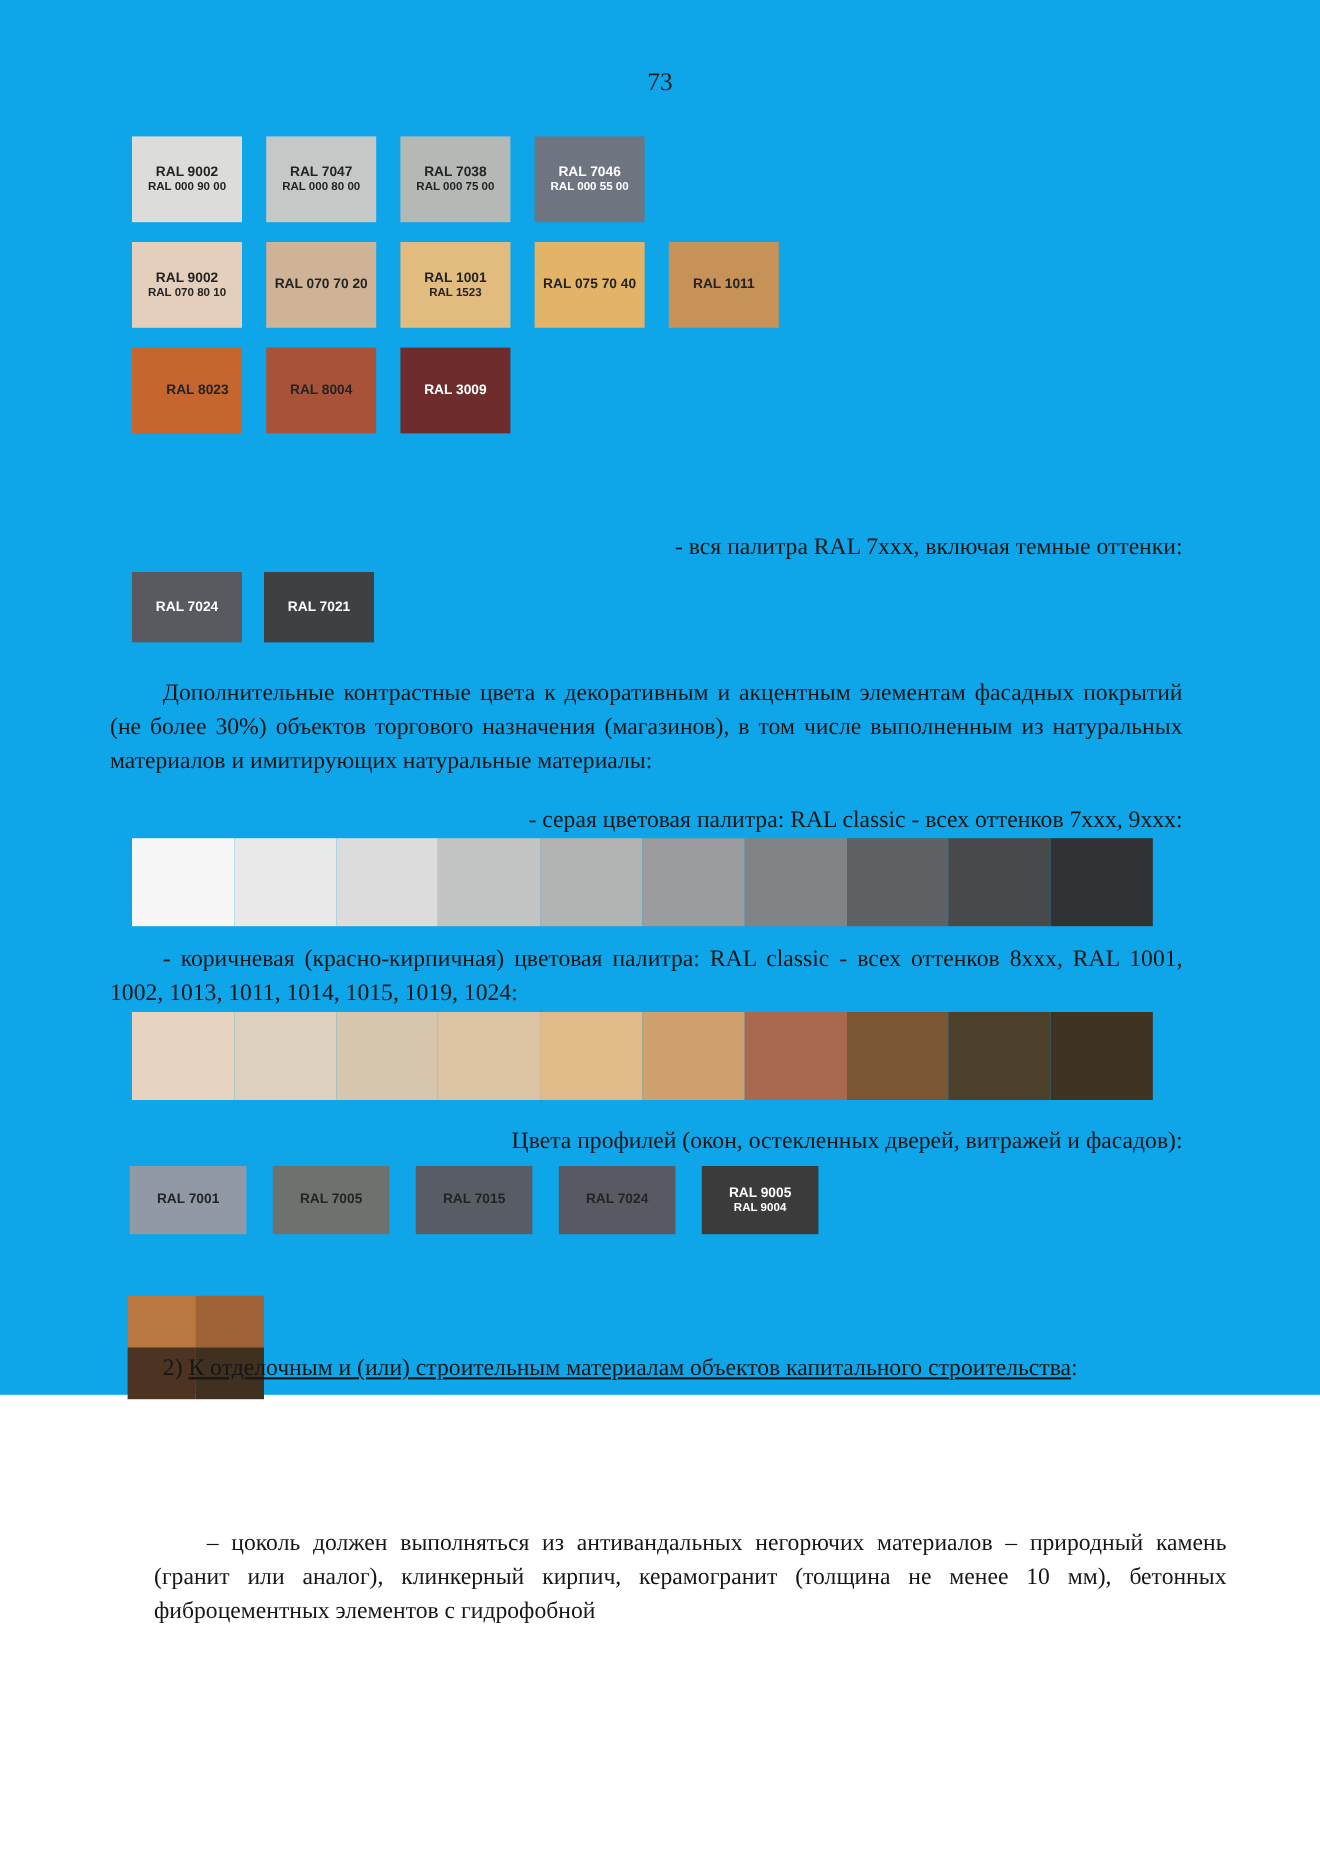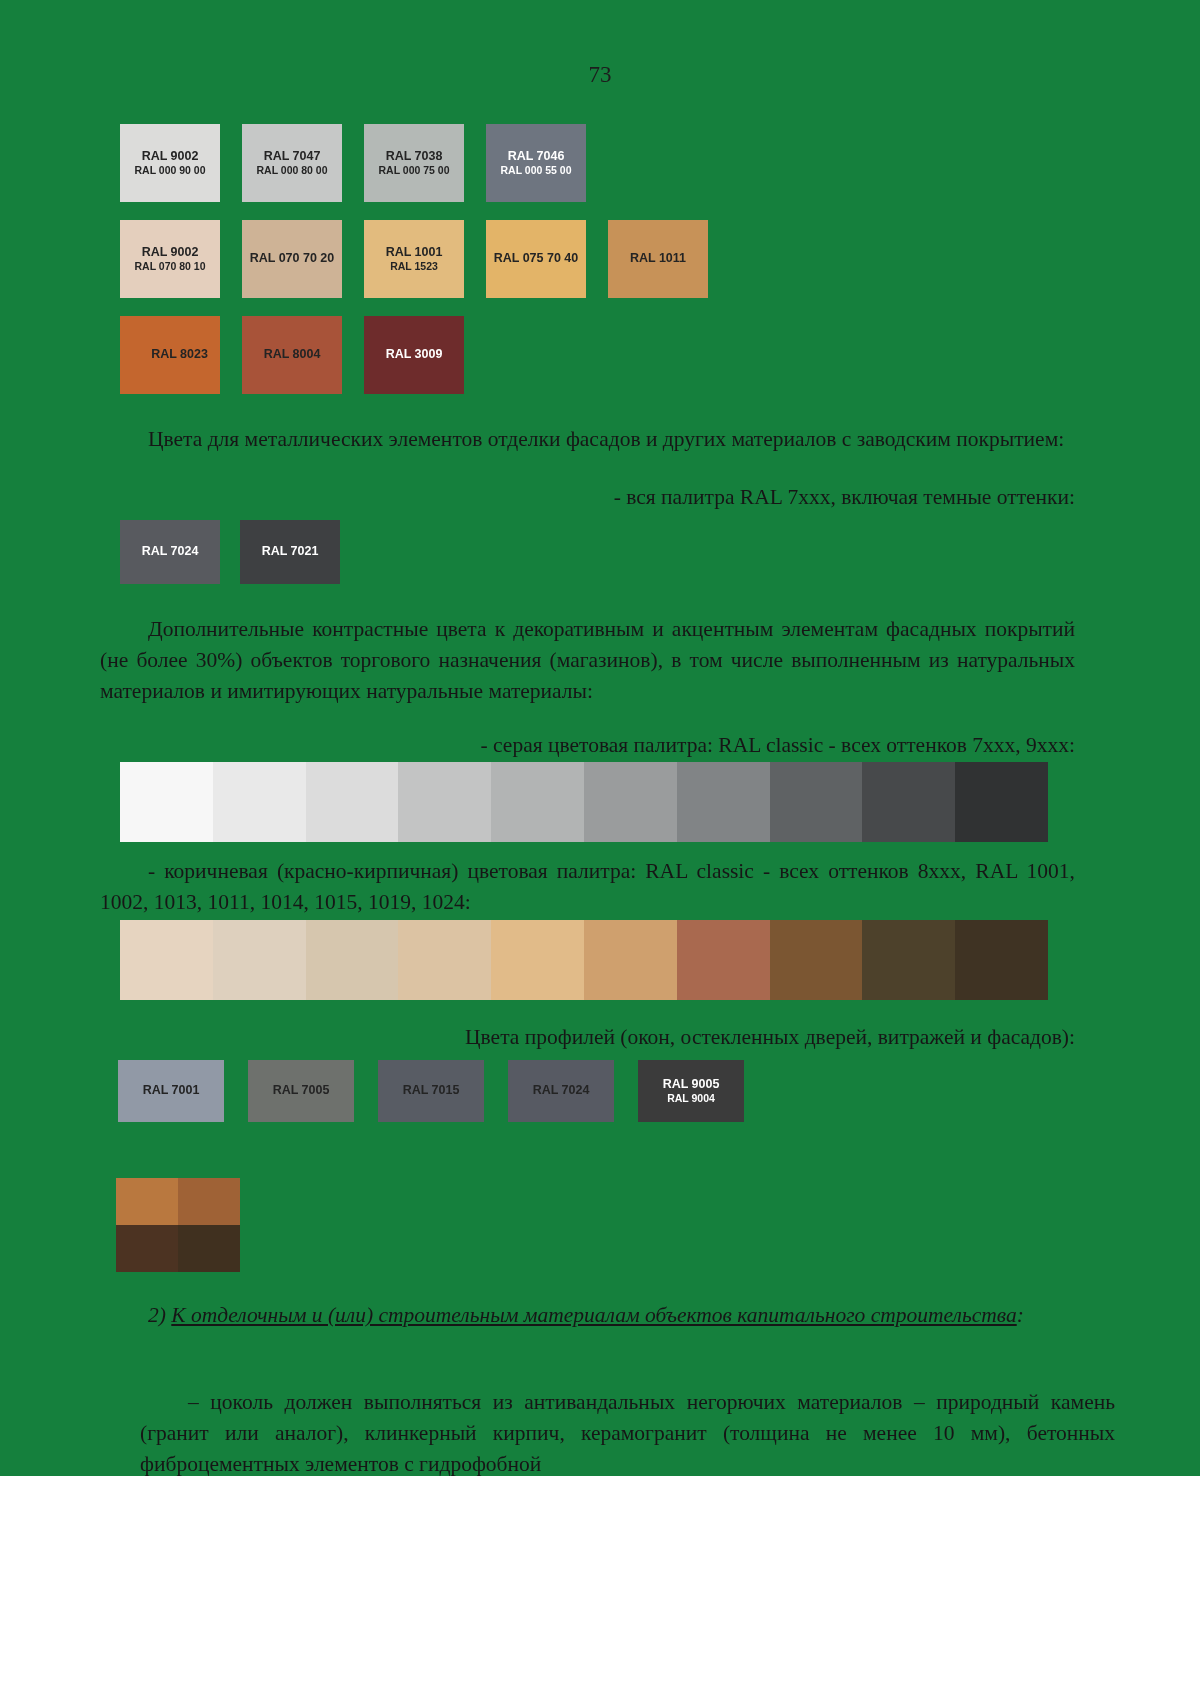--- a/index.html
+++ b/index.html
@@ -13,22 +13,22 @@
     height: 1696px;
     position: relative;
     font-family: "Liberation Serif", "DejaVu Serif", serif;
     color: #1a1a1a;
     overflow: hidden;
   }
 
   .page {
     position: relative;
     width: 1200px;
-    height: 1476px;
-    background: #15803d;
+    height: 1268px;
+    background: #0ea5e9;
   }
 
   
   .page-number {
     position: absolute;
     top: 62px;
     left: 0;
     width: 1200px;
     text-align: center;
     font-size: 23px;
@@ -187,21 +187,20 @@
         <div class="swatch light" style="background: rgb(168, 83, 57);">
           <span class="l1">RAL 8004</span>
         </div>
         <div class="swatch dark" style="background: rgb(110, 44, 44);">
           <span class="l1">RAL 3009</span>
         </div>
       </div>
 
   </div>
 
-  <div class="para indent" style="top:424px;">Цвета для металлических элементов отделки фасадов и других материалов с заводским покрытием:</div>
 
   <div class="para indent nojust" style="top:482px;">- вся палитра RAL 7xxx, включая темные оттенки:</div>
 
   <div class="dark-pair" style="top:520px;" id="metal-dark">
       <div class="swatch dark" style="background: rgb(88, 90, 95);">
         <span class="l1">RAL 7024</span>
       </div>
       <div class="swatch dark" style="background: rgb(62, 64, 66);">
         <span class="l1">RAL 7021</span>
       </div>
@@ -261,19 +260,19 @@
     </div>
 
 
   <div class="wood-grid" style="top:1178px;" id="wood-grid">
       <div style="background: rgb(185, 120, 63);"></div>
       <div style="background: rgb(159, 98, 54);"></div>
       <div style="background: rgb(76, 51, 34);"></div>
       <div style="background: rgb(64, 48, 31);"></div>
     </div>
 
-  <div class="para indent" style="top:1300px;font-style:italic;">
+  <div class="para indent" style="top:1228px;">
     <span>2) </span><span class="underline-run">К отделочным и (или) строительным материалам объектов капитального строительства</span><span>:</span>
   </div>
 
   <div class="para indent" style="top:1387px;margin-left:40px;">–  цоколь должен выполняться из антивандальных негорючих материалов – природный камень (гранит или аналог), клинкерный кирпич, керамогранит (толщина не менее 10 мм), бетонных фиброцементных элементов с гидрофобной</div>
 
 </div>
 
 </body></html>

